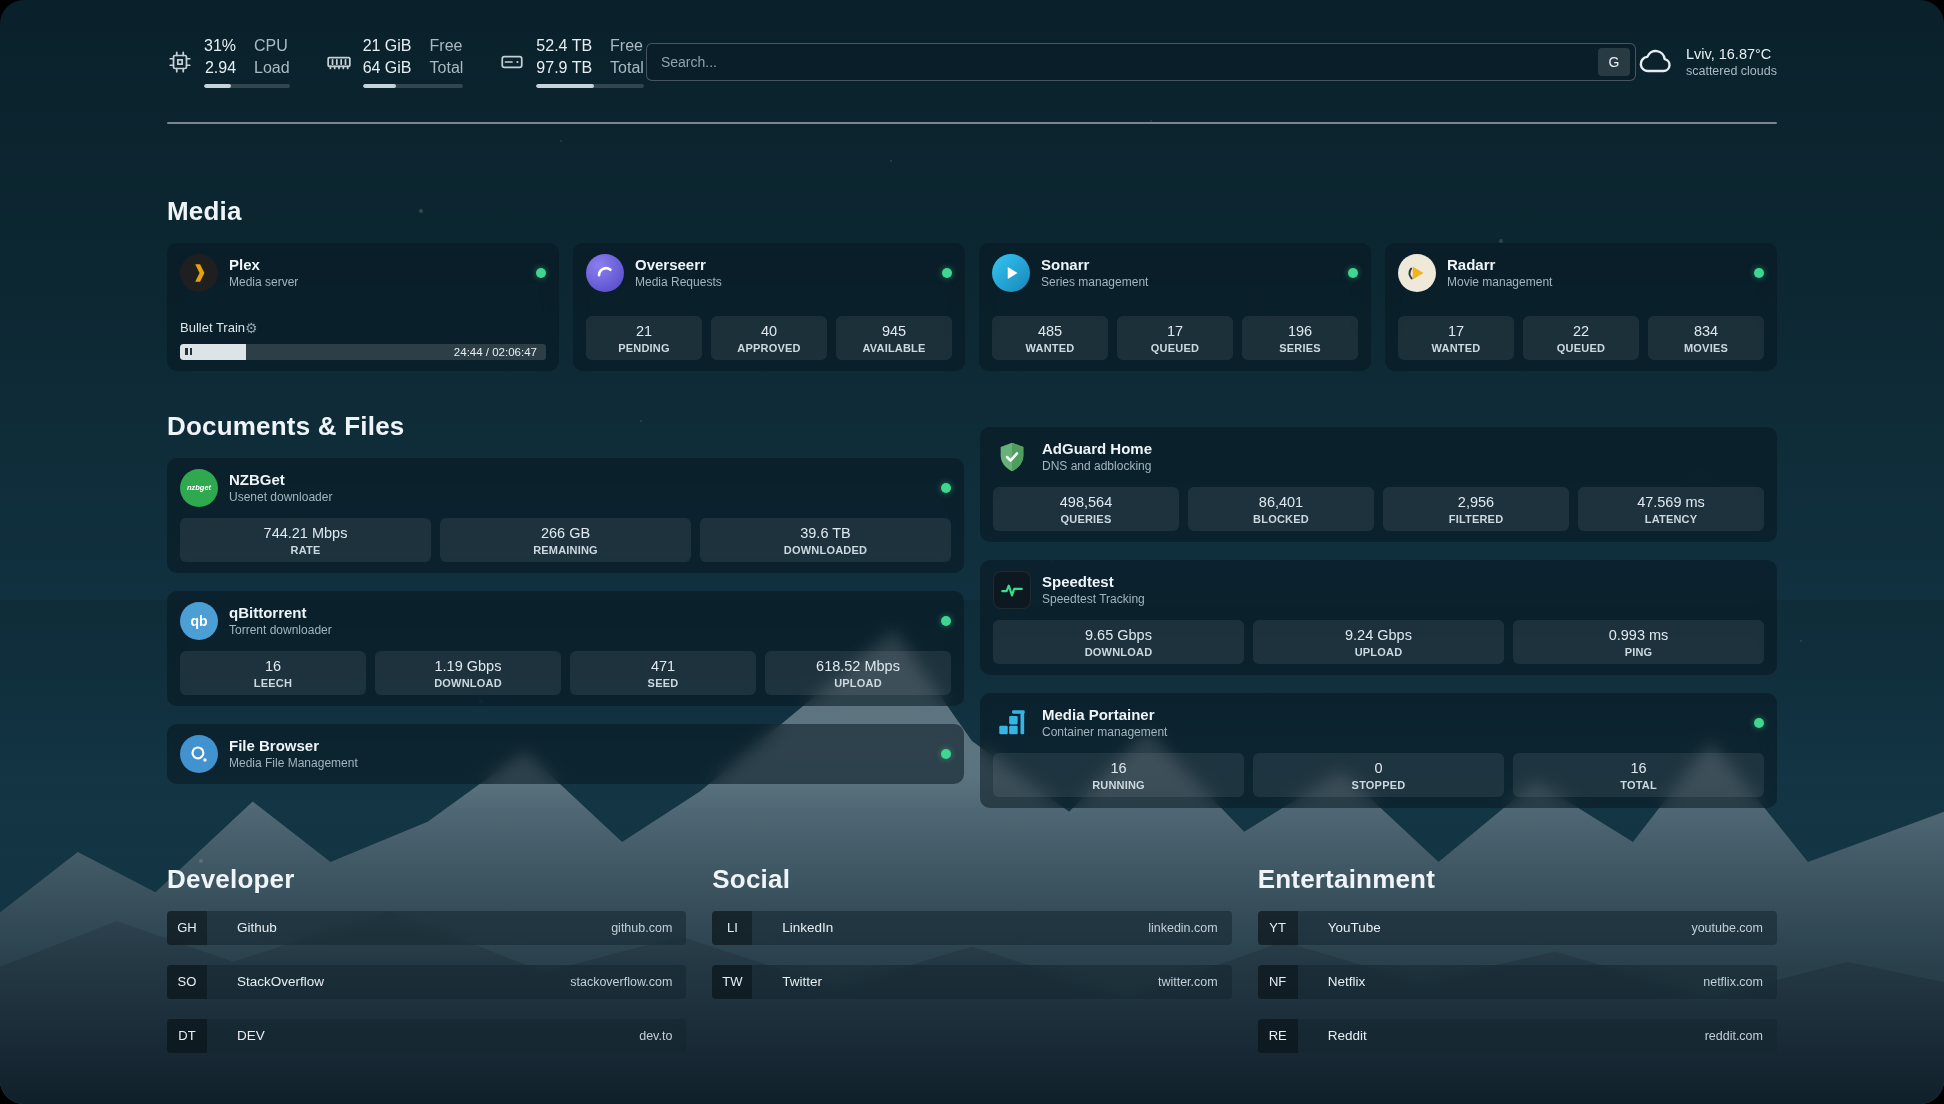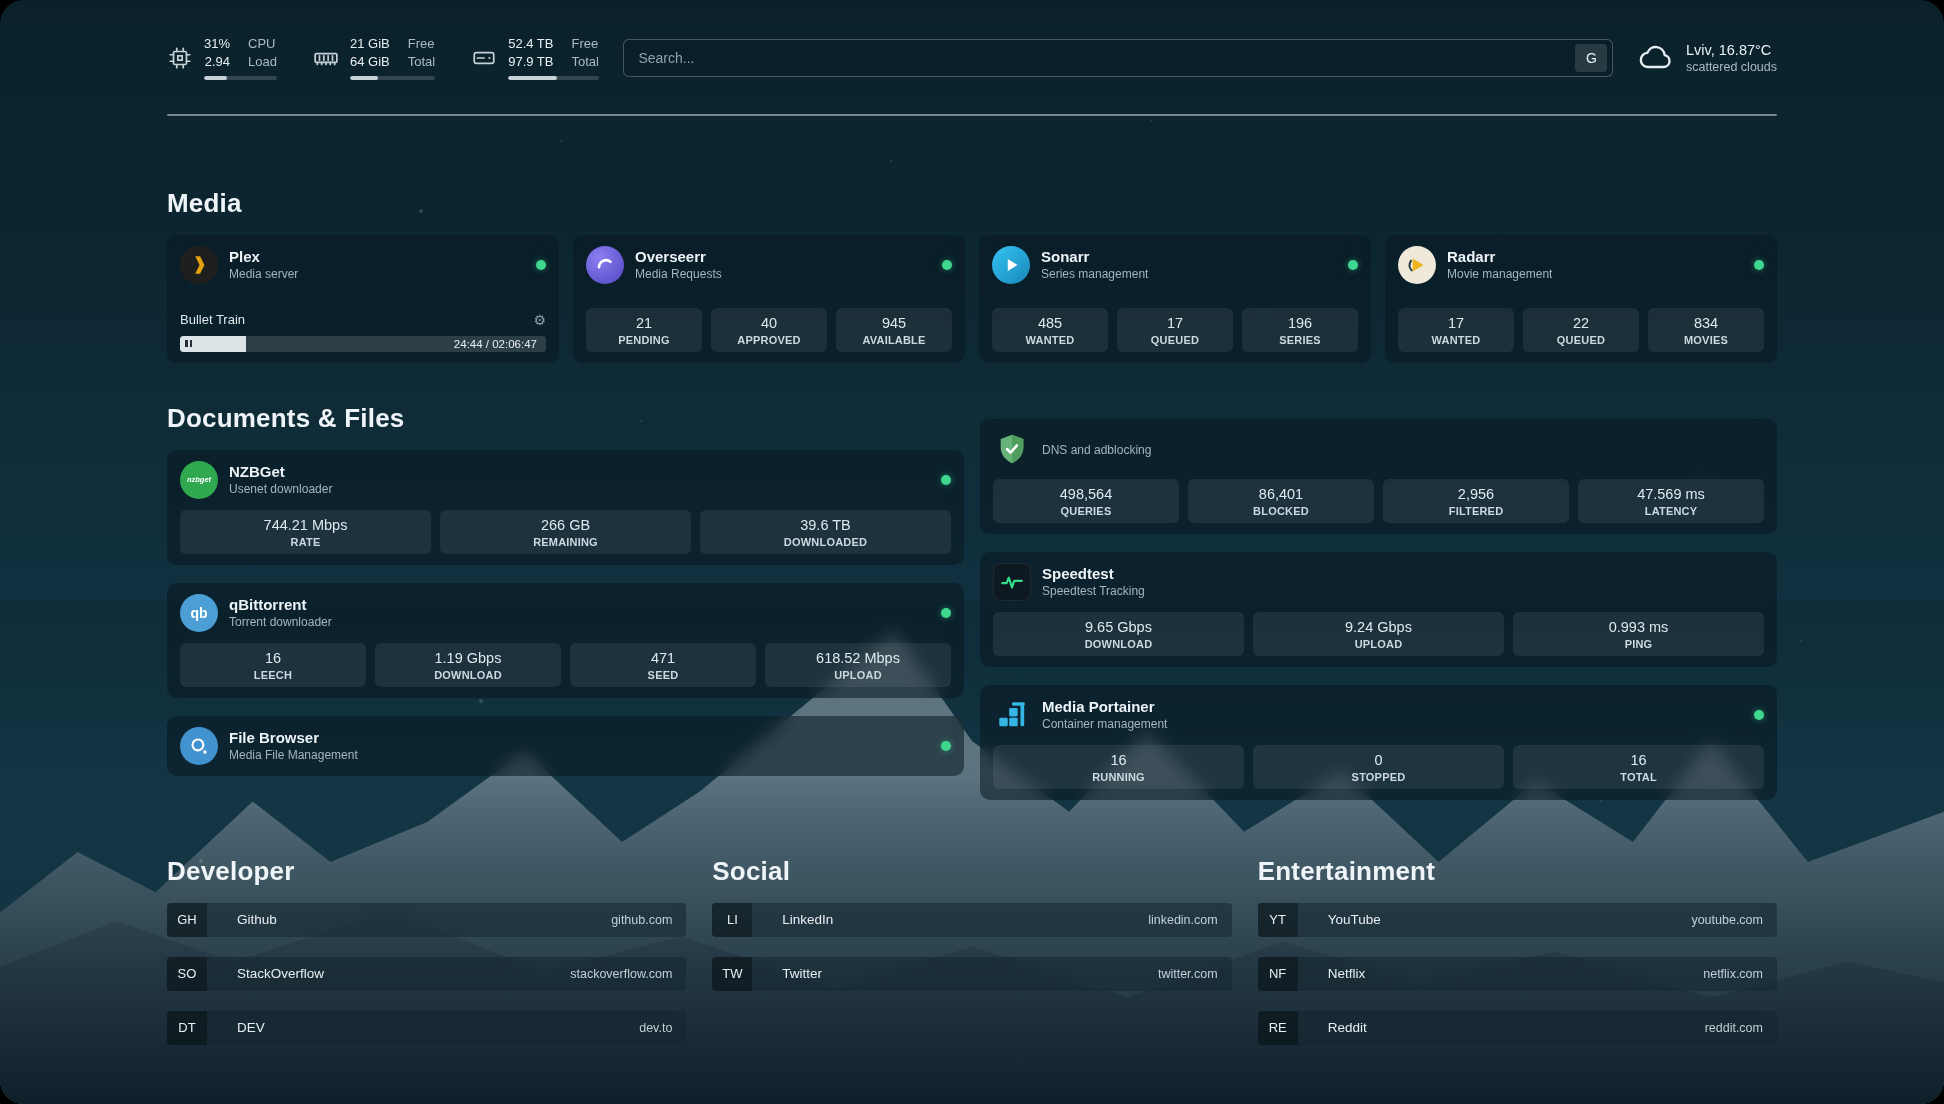--- a/index.html
+++ b/index.html
@@ -30,21 +30,21 @@
       560px 140px 0 0 rgba(255,255,255,.12), 1800px 640px 0 0 rgba(255,255,255,.12); }
 
   .content { position:relative; width:1610px; margin:0 auto; z-index:2; }
 
   
   .topbar { display:flex; align-items:center; justify-content:space-between; padding-top:36px; }
   .resources { display:flex; gap:36px; }
   .res { display:flex; gap:11px; align-items:center; }
   .res-icon { width:26px; height:26px; opacity:.92; flex:none; }
   .res-icon svg { width:100%; height:100%; }
-  .res-grid { display:grid; grid-template-columns:auto auto; column-gap:18px; row-gap:1px; font-size:13px; line-height:1.3; }
+  .res-grid { display:grid; grid-template-columns:auto auto; column-gap:18px; row-gap:1px; font-size:16px; line-height:1.3; }
   .res-val { color:#e8eff3; text-align:right; }
   .res-lab { color:#a9bac3; }
   .res-bar { grid-column:1 / 3; height:4px; background:rgba(255,255,255,.16); border-radius:2px; margin-top:4px; overflow:hidden; }
   .res-fill { height:100%; background:#c7d3da; border-radius:2px; }
 
   .search { display:flex; align-items:center; width:990px; height:38px; border:1px solid rgba(255,255,255,.25);
     background:rgba(10,28,38,.55); border-radius:6px; padding:0 5px 0 14px; }
   .search input { flex:1; background:transparent; border:0; outline:0; color:#e3ecf1; font-size:14px; font-family:inherit; }
   .search input::placeholder { color:#8fa2ad; }
   .g-btn { width:32px; height:28px; background:rgba(255,255,255,.13); border-radius:4px; color:#e8eff3;
@@ -76,21 +76,21 @@
   .svc-sub { color:#a3b5bf; font-size:12px; margin-top:2px; }
   .dot { width:10px; height:10px; border-radius:50%; background:#3fd68f; box-shadow:0 0 6px rgba(63,214,143,.5); flex:none; }
 
   .stats { display:flex; gap:9px; margin-top:11px; }
   .stat { flex:1; background:rgba(255,255,255,.08); border-radius:6px; padding:7px 4px 6px; text-align:center; }
   .stat-value { color:#dfe9ef; font-size:14.5px; }
   .stat-label { color:#ccd9e0; font-size:11px; font-weight:700; margin-top:3px; letter-spacing:.2px; }
 
   
   .np { margin-top:6px; }
-  .np-head { display:flex; align-items:center; justify-content:space-between; color:#dde7ec; font-size:13px; }
+  .np-head { display:flex; align-items:center; justify-content:flex-start; color:#dde7ec; font-size:13px; }
   .gear { color:#8fa2ac; font-size:14px; cursor:pointer; }
   .np-bar { position:relative; height:16px; background:rgba(255,255,255,.14); border-radius:3px; margin-top:8px; display:flex; align-items:center; overflow:hidden; }
   .np-fill { height:100%; background:#dde4e8; border-radius:3px 0 0 3px; display:flex; align-items:center; padding-left:5px; gap:2px; }
   .pause-bar { width:2.5px; height:7px; background:#22313a; }
   .np-time { position:absolute; right:9px; color:#e8eff3; font-size:11.5px; }
 
   .columns { display:grid; grid-template-columns:1fr 1fr; gap:16px; margin-top:40px; }
   .col-stack { display:flex; flex-direction:column; gap:18px; margin-top:16px; }
 
   
@@ -408,20 +408,21 @@
           <article class="card">
             <div class="card-head">
               <span class="svc-icon bare">
                 <svg viewBox="0 0 24 24">
                     <path d="M12 2l8 3v6c0 5-3.5 9-8 11-4.5-2-8-6-8-11V5z" fill="#67b279"></path>
                     <path d="M12 2l8 3v6c0 5-3.5 9-8 11z" fill="#4f9e5f"></path>
                     <path d="M8.5 12l2.5 2.5 4.5-5" stroke="#fff" stroke-width="1.8" fill="none" stroke-linecap="round" stroke-linejoin="round"></path>
                   </svg>
               </span>
               <span class="svc-titles">
+                <span class="svc-title" style="display:block">AdGuard Home</span>
                 <span class="svc-sub" style="display:block">DNS and adblocking</span>
               </span>
             </div>
             <div class="stats">
               <span class="stat">
                   <span class="stat-value" style="display:block">498,564</span>
                   <span class="stat-label" style="display:block">QUERIES</span>
                 </span>
               <span class="stat">
                   <span class="stat-value" style="display:block">86,401</span>

